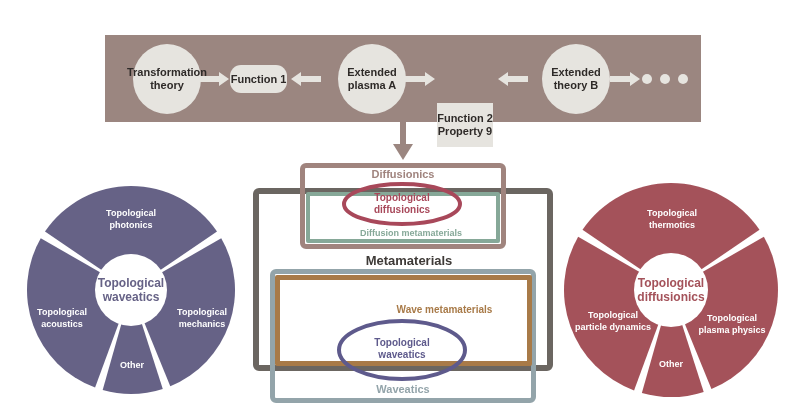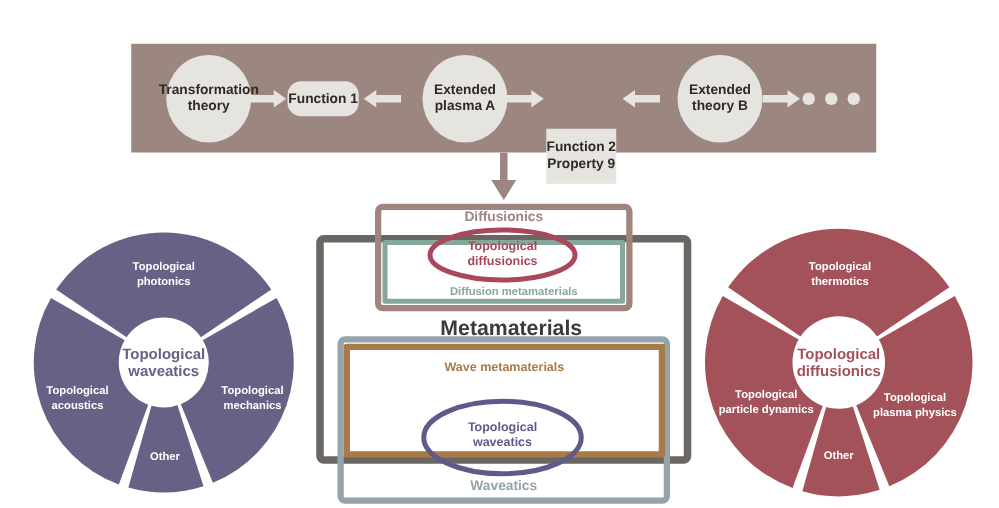--- a/index.html
+++ b/index.html
@@ -93,22 +93,22 @@
 <svg class="abs" style="left:335px;top:317px;" width="134" height="66">
   <ellipse cx="67" cy="33" rx="63" ry="29" fill="none" stroke="#5e5a8c" stroke-width="4"></ellipse>
 </svg>
 
 <div class="lbl" style="left:300px;top:168px;width:206px;font-size:11px;color:#a0847e;">Diffusionics</div>
 <div class="lbl" style="left:340px;top:192px;width:124px;font-size:10px;line-height:12px;color:#a8485a;">
   <div>Topological</div>
   <div>diffusionics</div>
 </div>
 <div class="lbl" style="left:306px;top:228px;width:210px;font-size:9px;color:#86a898;">Diffusion metamaterials</div>
-<div class="lbl" style="left:253px;top:253px;width:312px;font-size:17px;color:#3e3a37;">Metamaterials</div>
-<div class="lbl" style="left:275px;top:289px;width:257px;font-size:10px;color:#a87a48;">Wave metamaterials</div>
+<div class="lbl" style="left:253px;top:253px;width:312px;font-size:13px;color:#3e3a37;">Metamaterials</div>
+<div class="lbl" style="left:275px;top:304px;width:257px;font-size:10px;color:#a87a48;padding-left:41px;">Wave metamaterials</div>
 <div class="lbl" style="left:335px;top:337px;width:134px;font-size:10px;line-height:12px;color:#5e5a8c;">
   <div>Topological</div>
   <div>waveatics</div>
 </div>
 <div class="lbl" style="left:270px;top:383px;width:266px;font-size:11px;color:#93a4aa;">Waveatics</div>
 
 <svg id="left-wheel" class="abs" style="left:20px;top:180px;" width="224" height="224">
   <g id="lw-segs">
       <path d="M111,110 L24.98362027544556,51.54332870337843 A104,104 0 0 1 197.01637972455444,51.54332870337842 Z" fill="#666286"></path>
       <path d="M111,110 L201.24760715036857,58.314708053134254 A104,104 0 0 1 150.2954418291206,206.29054082023947 Z" fill="#666286"></path>

